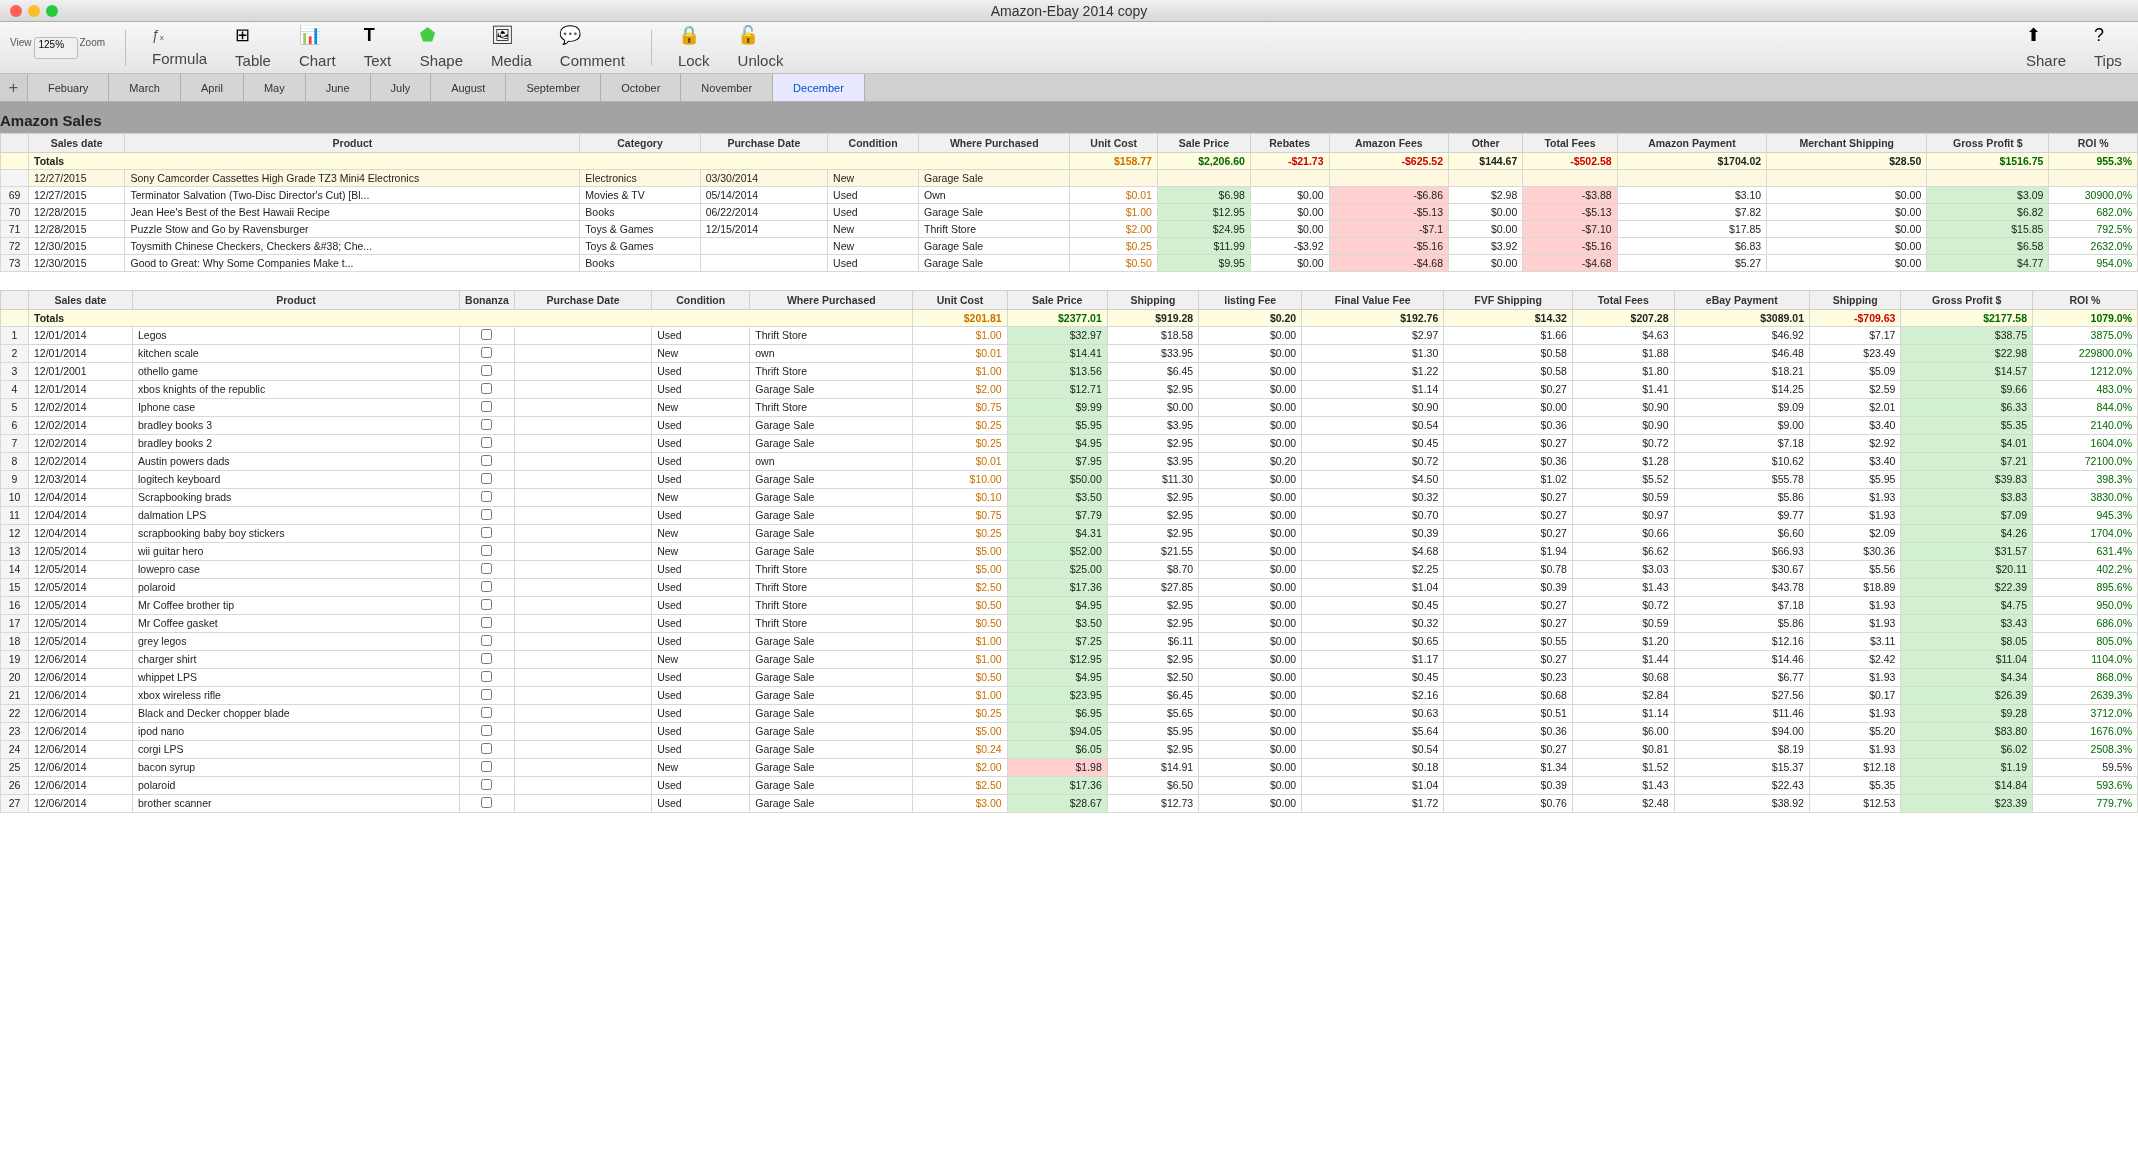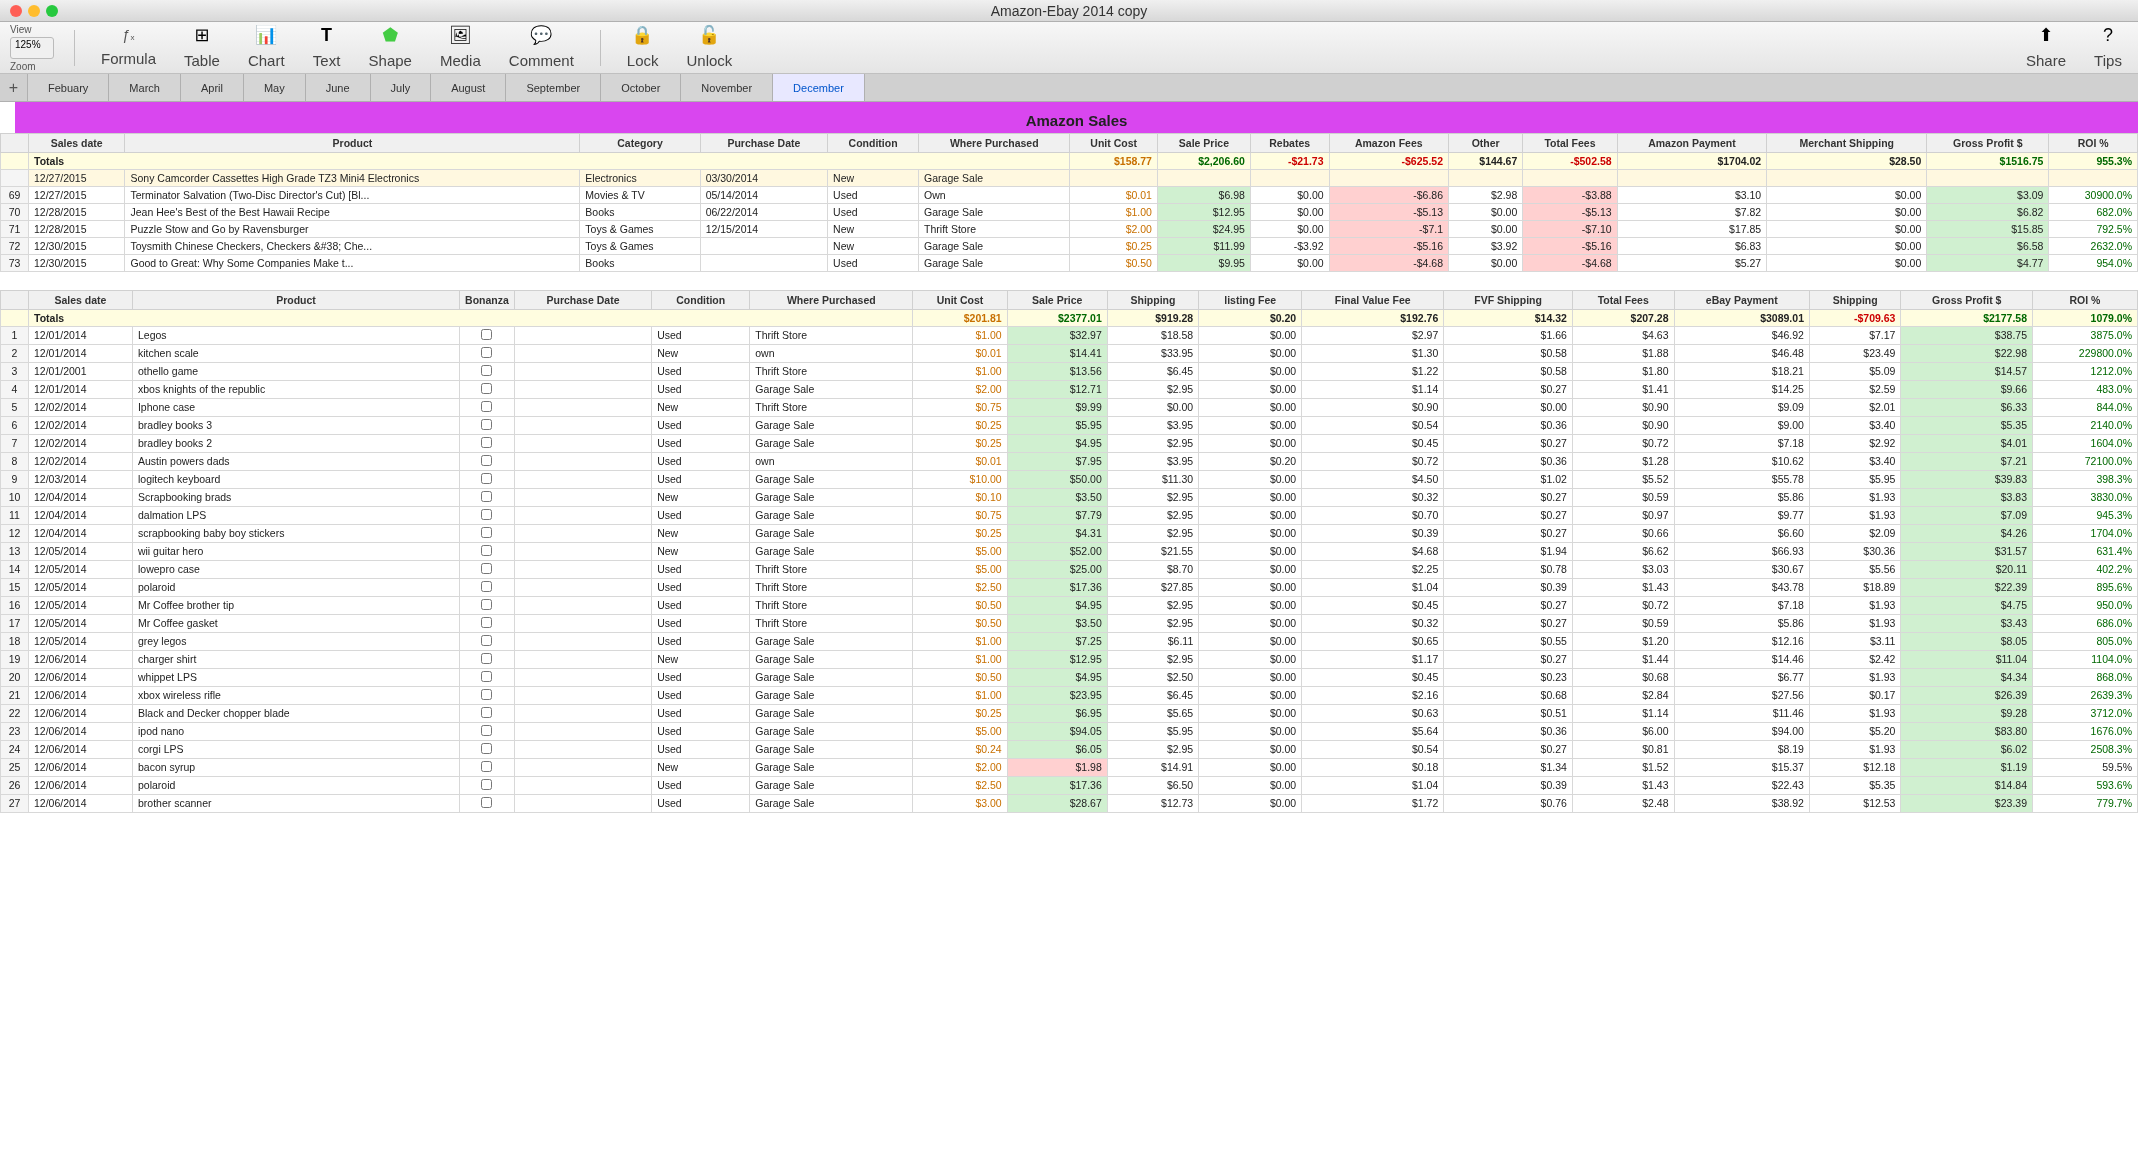--- a/index.html
+++ b/index.html
@@ -50,21 +50,21 @@
       border-bottom: 1px solid #c0c0c0;
       height: 52px;
       display: flex;
       align-items: center;
       padding: 0 10px;
       gap: 16px;
     }
     .toolbar-btn {
       display: flex;
       flex-direction: column;
-      align-items: center;
+      align-items: flex-start;
       gap: 8px;
       cursor: pointer;
       padding: 3px 6px;
       border-radius: 4px;
       min-width: 40px;
     }
     .toolbar-btn-icon {
       font-size: 18px;
       line-height: 1;
     }
@@ -73,21 +73,21 @@
       color: #444;
     }
     .toolbar-separator {
       width: 1px;
       height: 36px;
       background: #c0c0c0;
       margin: 0 4px;
     }
     .toolbar-view-zoom {
       display: flex;
-      flex-direction: column;
+      flex-direction: row;
       align-items: flex-start;
       gap: 2px;
     }
     .zoom-select {
       font-size: 10px;
       background: #f0f0f0;
       border: 1px solid #bbb;
       border-radius: 3px;
       padding: 1px 12px 8px 4px;
       appearance: none;
@@ -133,27 +133,25 @@
 
     
     .spreadsheet-area {
       background: #ffffff;
       overflow: auto;
       height: calc(1153px - 22px - 52px - 28px);
     }
 
     
     .section-title {
-      text-align: center;
       font-size: 15px;
       font-weight: 600;
       color: #222;
       padding: 10px 0 4px 0;
-      background: #d946ef;
-      margin-left: 15px;
+      background: #a3a3a3;
     }
 
     
     .data-table {
       border-collapse: collapse;
       width: 100%;
       font-size: 10.5px;
     }
     .data-table th {
       background: #f0f0f0;

